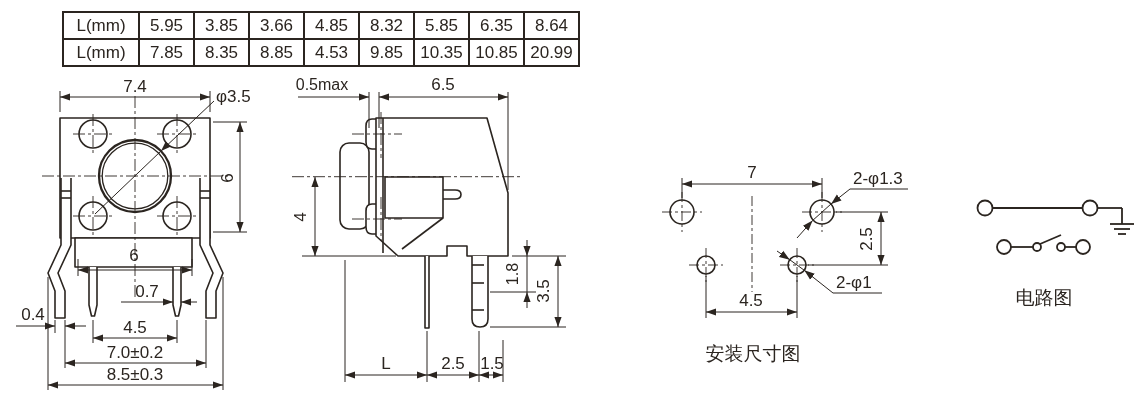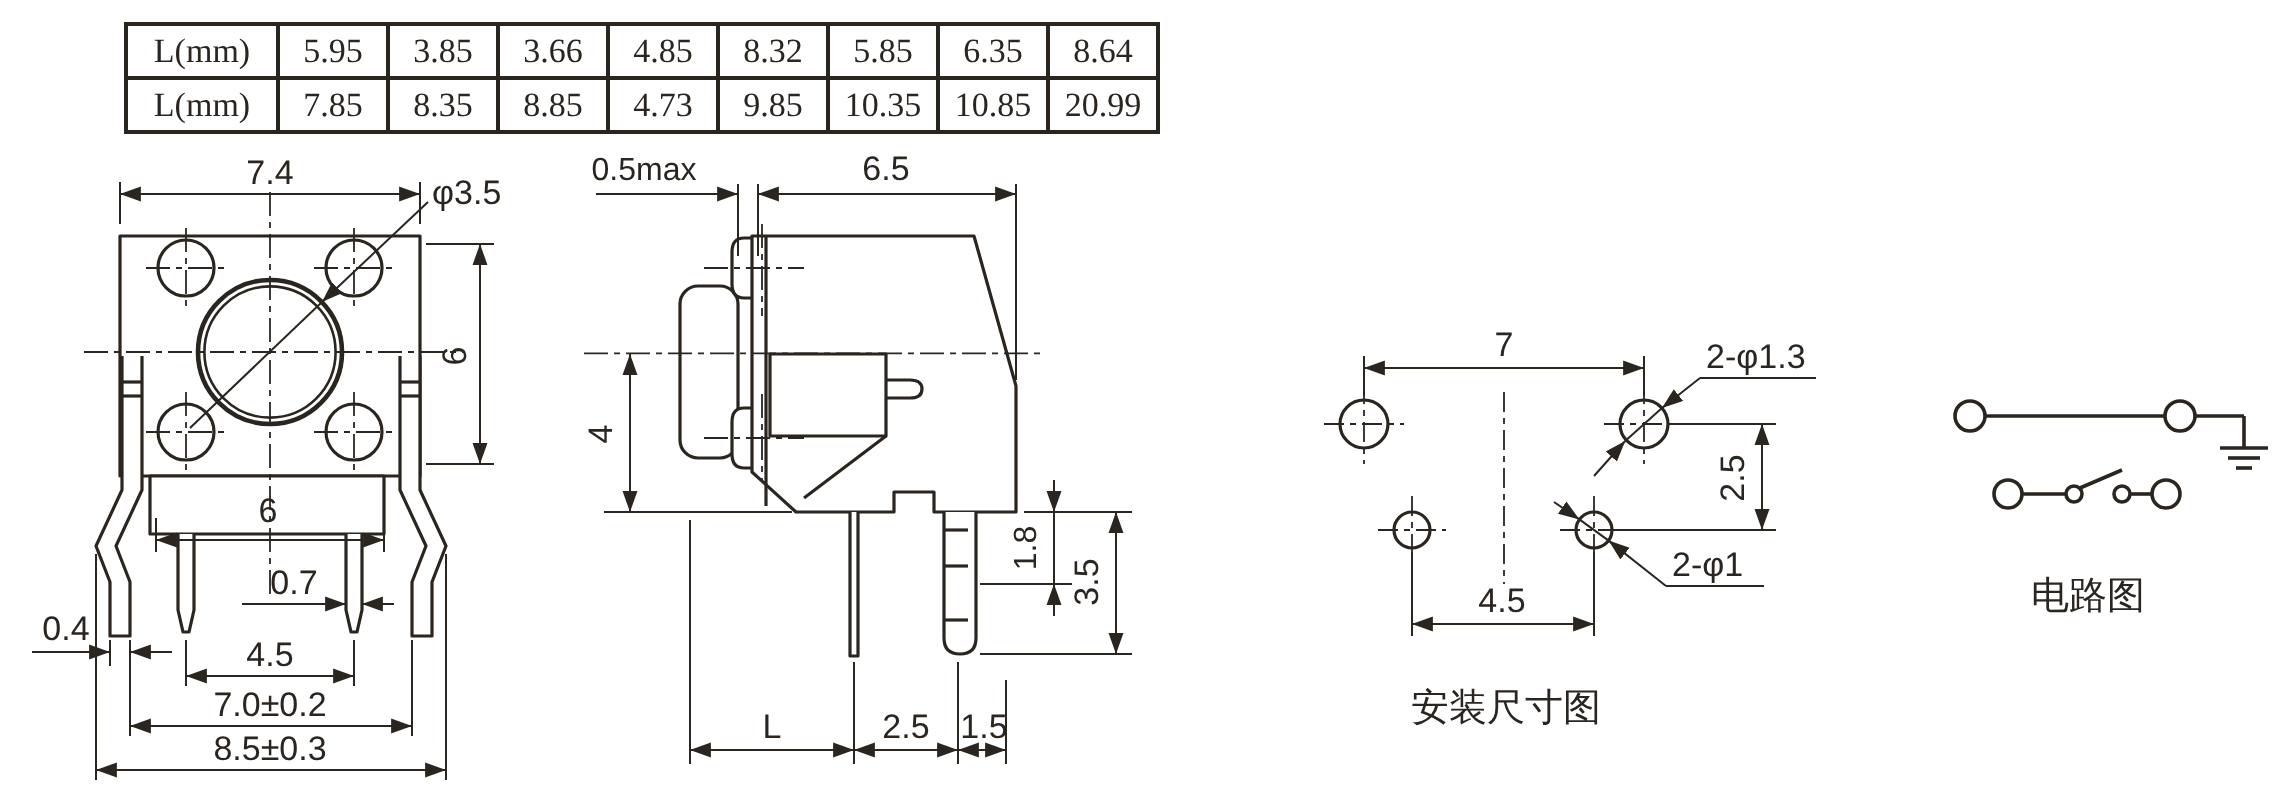--- a/index.html
+++ b/index.html
@@ -1,19 +1,19 @@
 <!DOCTYPE html>
 <html><head>
 <meta charset="utf-8">
 <style>
   html,body{margin:0;padding:0;background:#fff;}
   .canvas{position:relative;width:1136px;height:402px;background:#fff;overflow:hidden;
           font-family:"Liberation Sans",sans-serif;color:#2b2520;}
   table.ltable{position:absolute;left:62px;top:11px;border-collapse:collapse;
-               font-family:Liberation Serif, serif;}
+               font-family:Liberation Sans, sans-serif;}
   .ltable td{border:2px solid #2b2520;width:51px;height:25px;text-align:center;
              font-size:17px;color:#2b2520;padding:0 1px;white-space:nowrap;}
   .ltable td.hd{width:72px;}
   svg.draw{position:absolute;left:0;top:0;}
   svg text{font-family:"Liberation Sans",sans-serif;font-size:17px;fill:#2b2520;stroke:none;}
   svg text.cap{font-size:19px;}
   svg text.sm{font-size:16px;}
 </style>
 </head>
 <body>
@@ -31,21 +31,21 @@
       <td>8.32</td>
       <td>5.85</td>
       <td>6.35</td>
       <td>8.64</td>
     </tr>
     <tr>
       <td class="hd">L(mm)</td>
       <td>7.85</td>
       <td>8.35</td>
       <td>8.85</td>
-      <td>4.73</td>
+      <td>4.53</td>
       <td>9.85</td>
       <td>10.35</td>
       <td>10.85</td>
       <td>20.99</td>
     </tr>
   </tbody>
     </table>
 
   <svg class="draw" width="1136" height="402" viewBox="0 0 1136 402">
     <defs>

